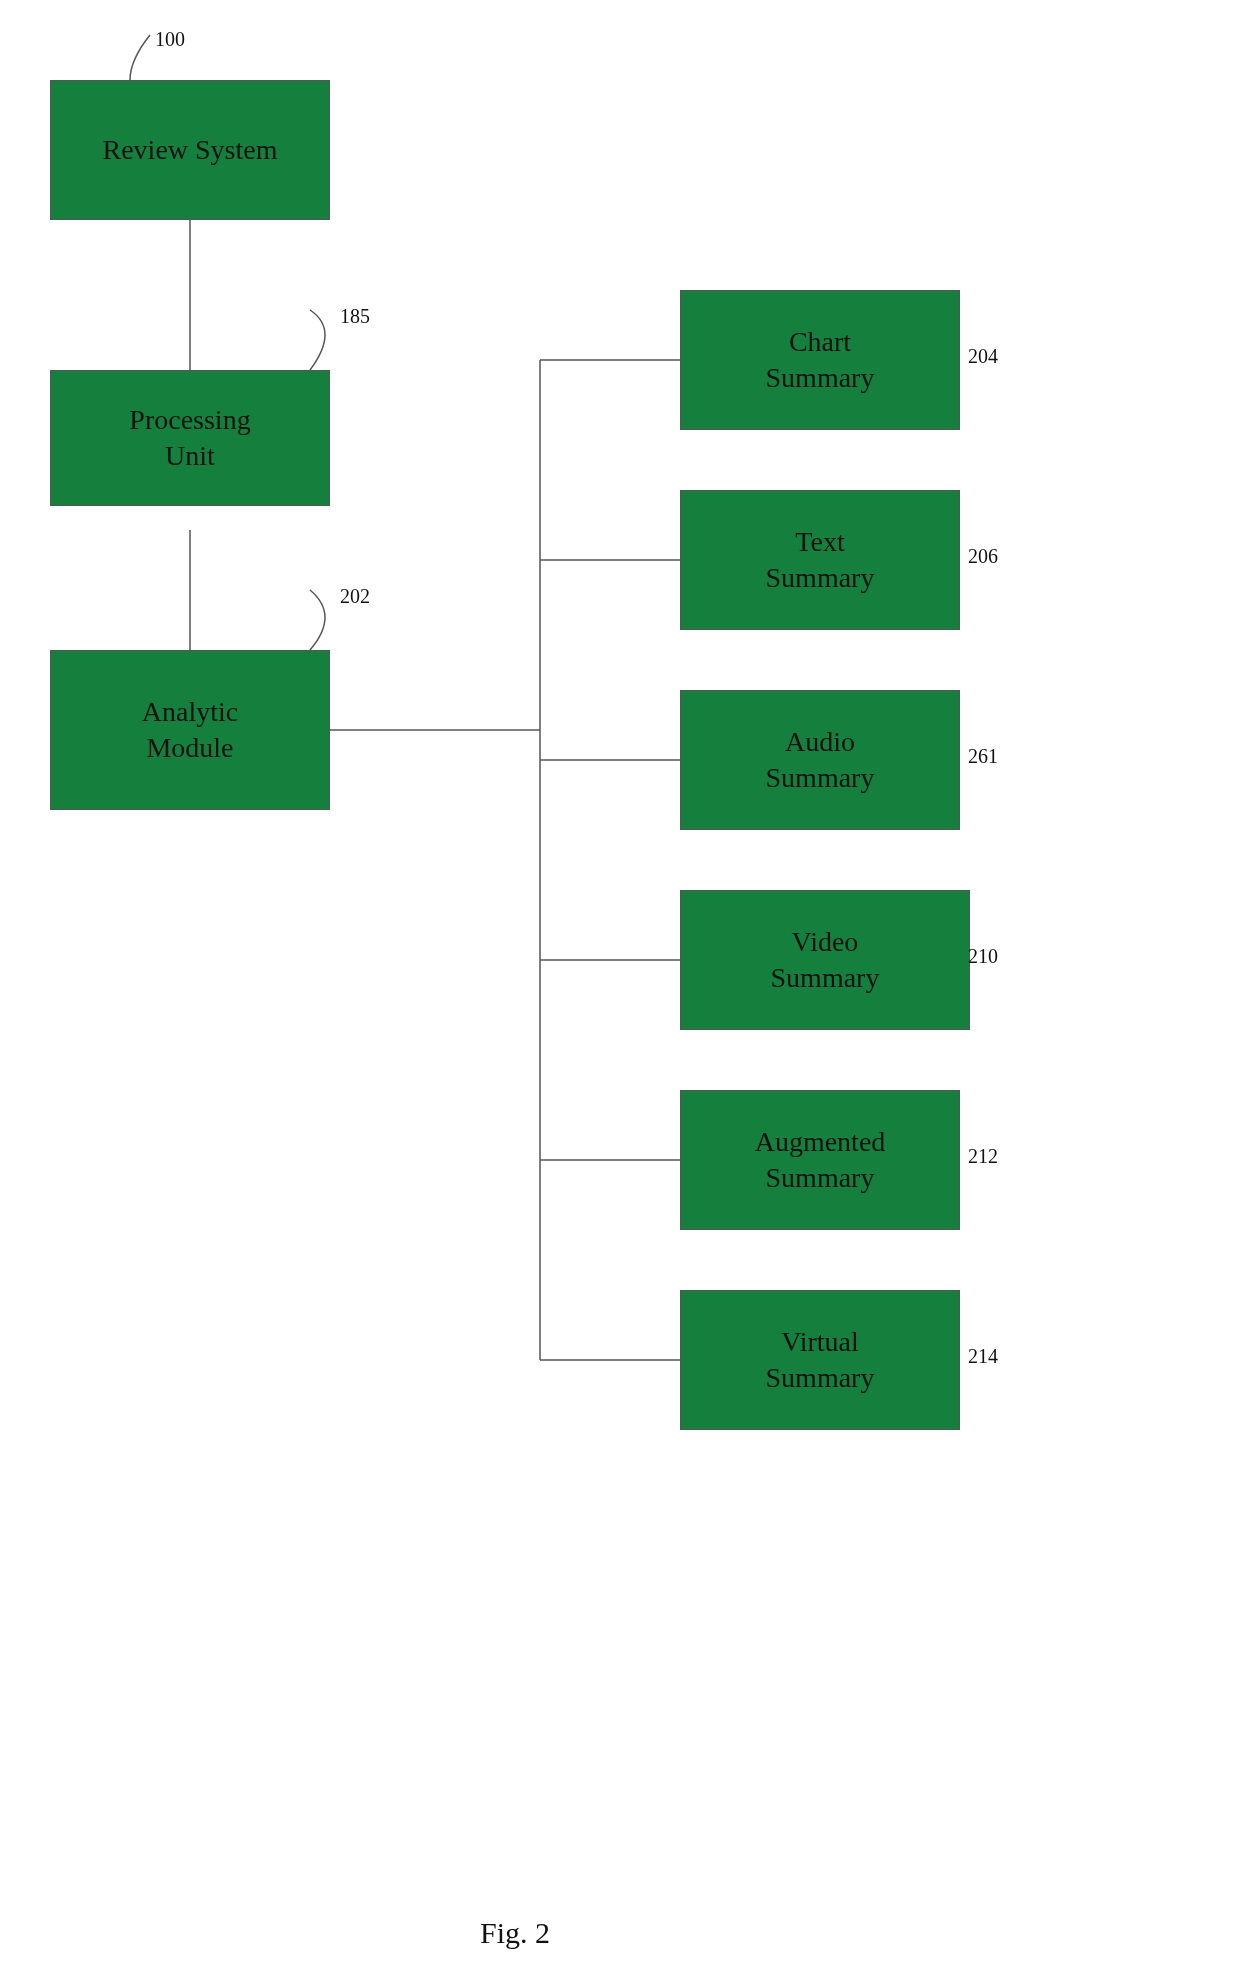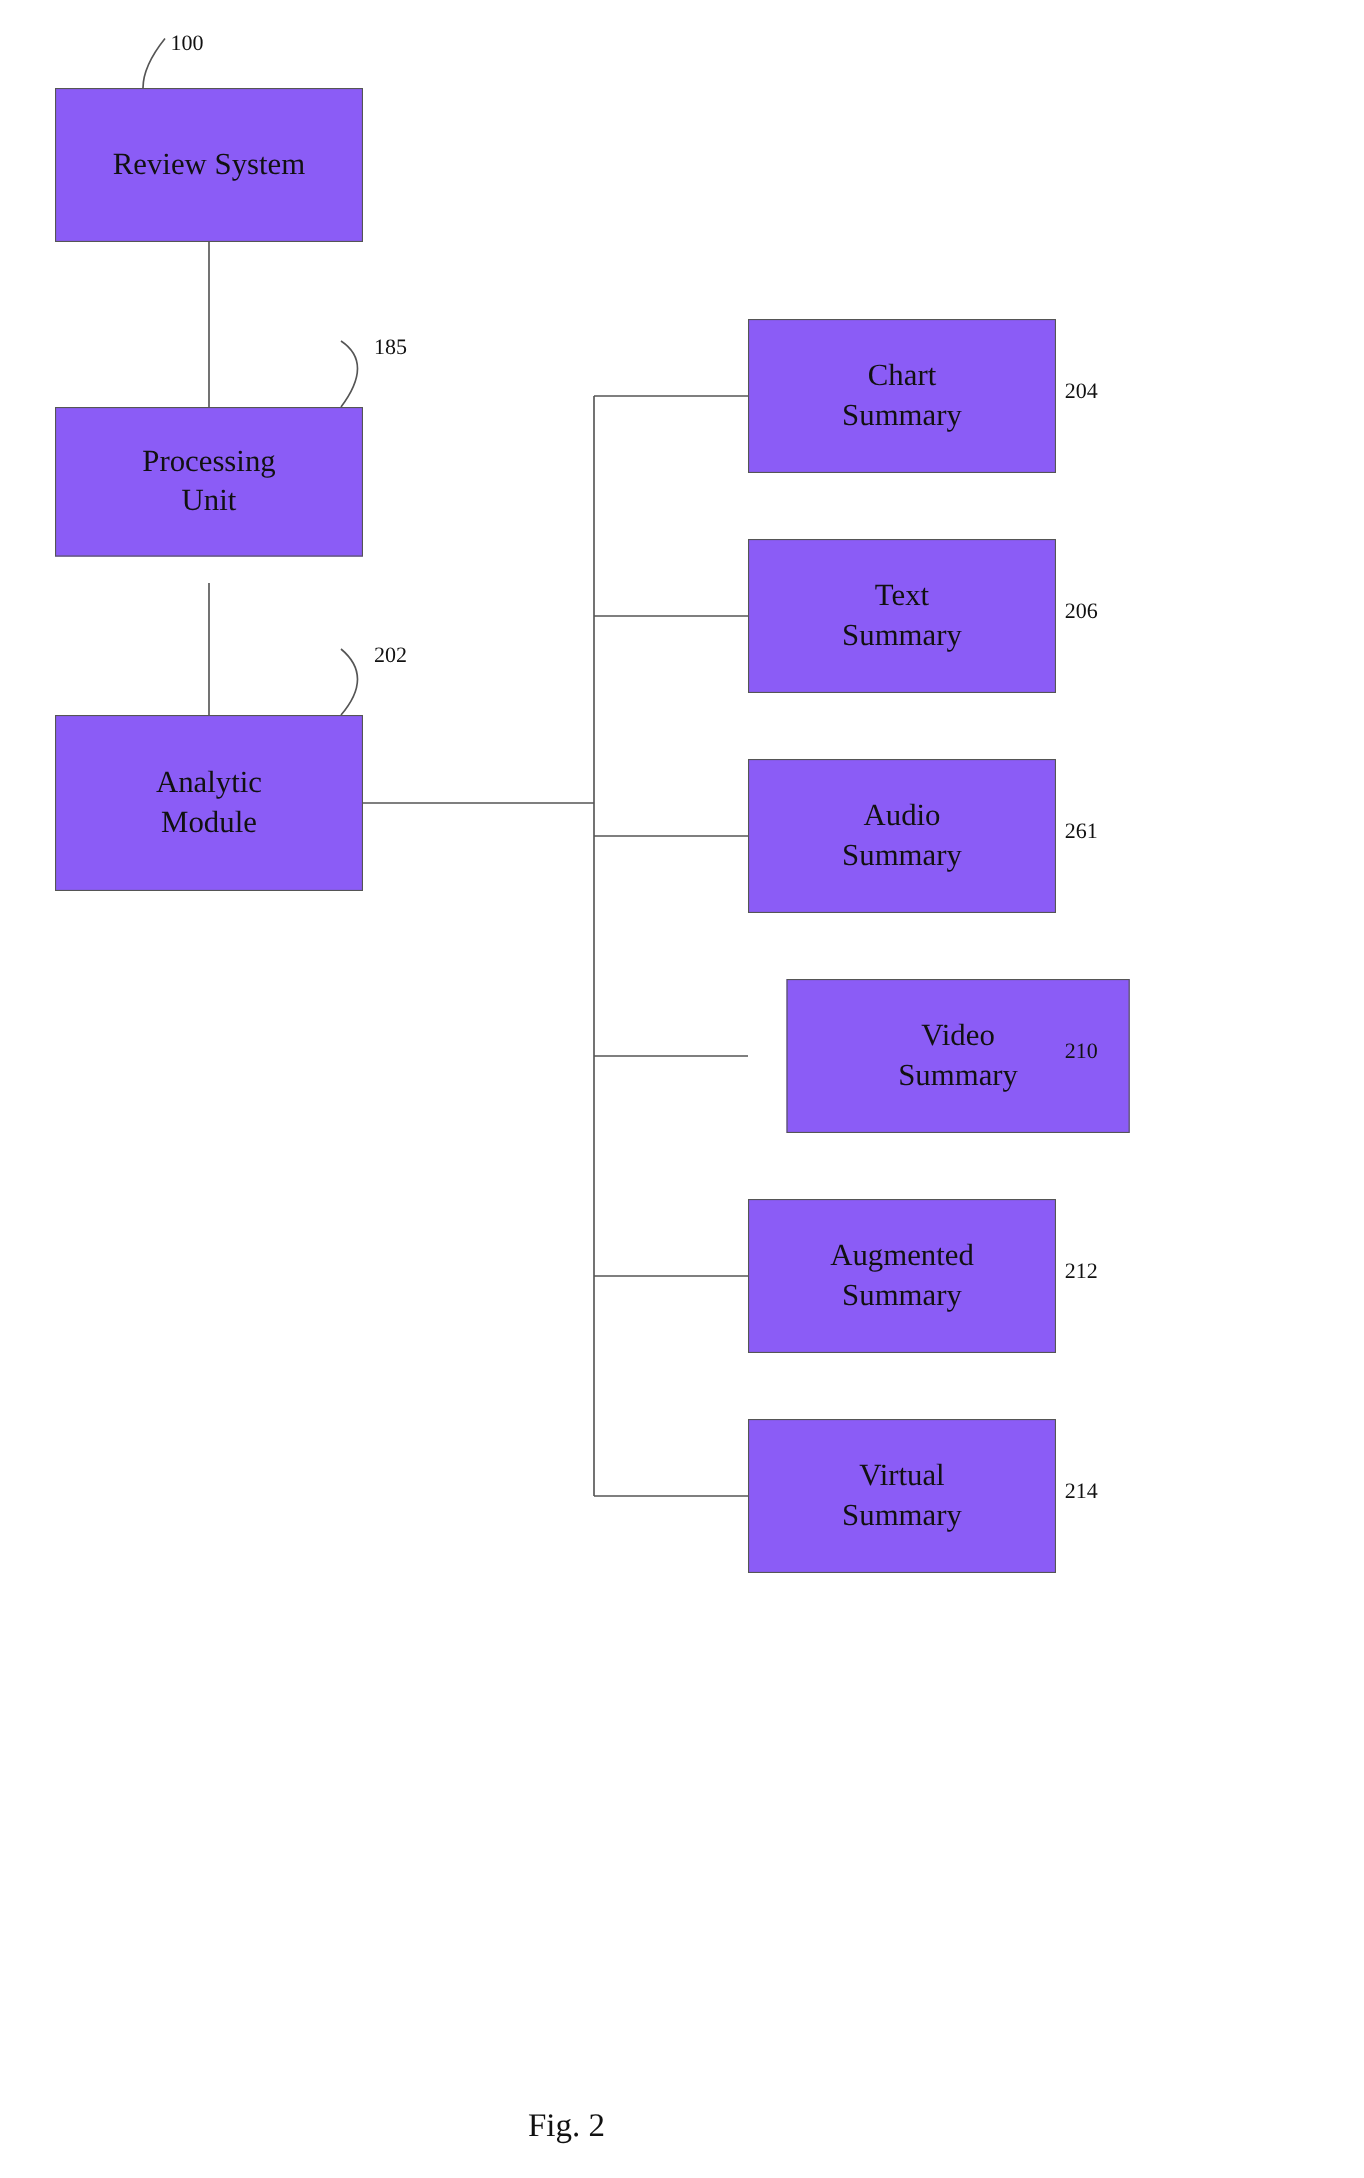--- a/index.html
+++ b/index.html
@@ -21,21 +21,21 @@
       position: absolute;
       top: 0;
       left: 0;
       width: 1240px;
       height: 1980px;
     }
 
     .node-box {
       position: absolute;
       border: 1.5px solid #555;
-      background: #8b5cf6;
+      background: #15803d;
       display: flex;
       align-items: center;
       justify-content: center;
       text-align: center;
       font-size: 28px;
       line-height: 1.3;
       color: #111;
     }
 
     .label-ref {
@@ -137,21 +137,21 @@
   </div>
 
   <div class="node-box" style="left:680px; top:690px; width:280px; height:140px;">
     <span>Audio<br>Summary</span>
   </div>
 
   <div class="label-ref" style="left:968px; top:745px;">
     <span>261</span>
   </div>
 
-  <div class="node-box" style="left:680px; top:890px; width:312px; height:140px;margin-left:35px;">
+  <div class="node-box" style="left:680px; top:890px; width:290px; height:140px;">
     <span>Video<br>Summary</span>
   </div>
 
   <div class="label-ref" style="left:968px; top:945px;">
     <span>210</span>
   </div>
 
   <div class="node-box" style="left:680px; top:1090px; width:280px; height:140px;">
     <span>Augmented<br>Summary</span>
   </div>

